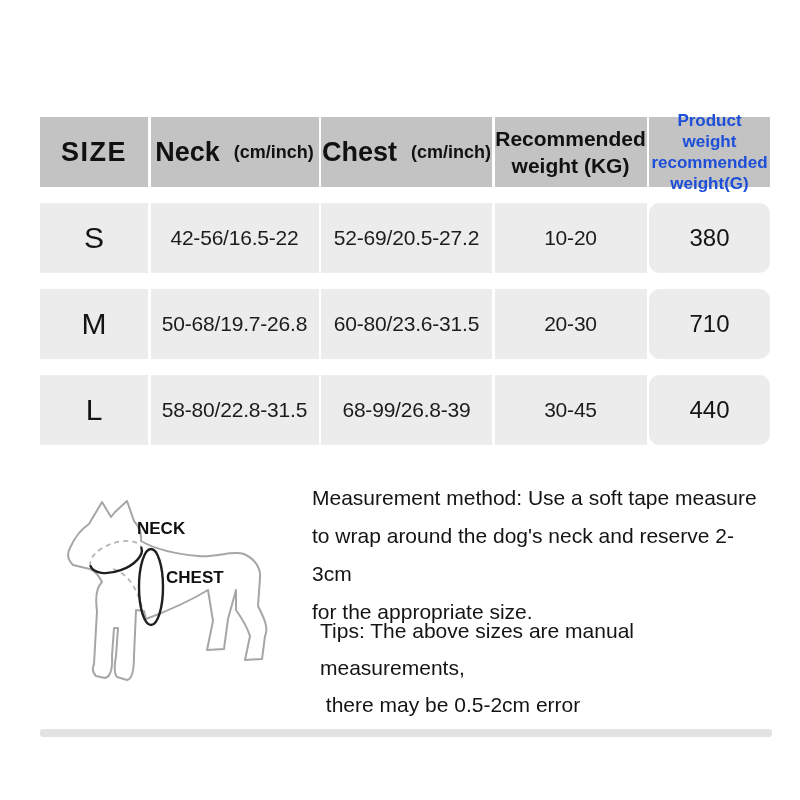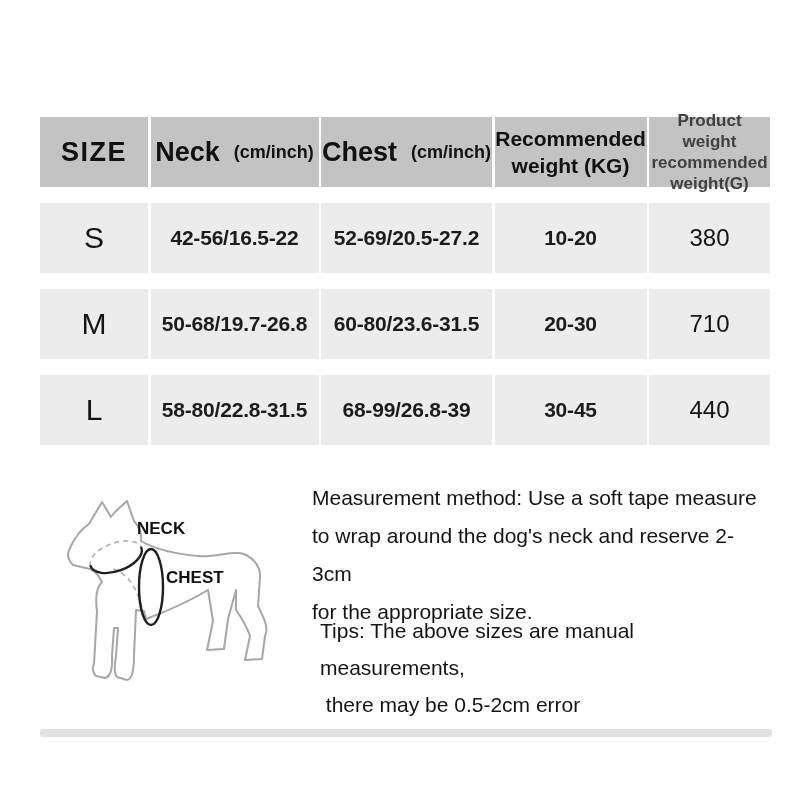--- a/index.html
+++ b/index.html
@@ -22,26 +22,26 @@
     display:flex;align-items:center;justify-content:center;
     text-align:center;
   }
   .th{background:#c3c3c3;}
   .td{background:#ececec;}
 
   .th-size{font-size:27px;font-weight:600;letter-spacing:1.5px;color:#111;}
   .th-main{font-size:27px;font-weight:600;color:#111;}
   .th-sub{font-size:18px;font-weight:600;color:#111;margin-left:14px;}
   .th-kg{font-size:21px;font-weight:600;line-height:27px;color:#111;flex-direction:column;}
-  .th-g{font-size:17px;font-weight:700;line-height:21px;color:#404040;flex-direction:column;}
+  .th-g{font-size:17px;font-weight:700;line-height:21px;color:#1d4ed8;flex-direction:column;}
   .th-kg span,.th-g span{display:block;}
 
   .td-size{font-size:30px;font-weight:500;color:#141414;}
-  .td-val{font-size:21px;font-weight:700;color:#1c1c1c;letter-spacing:-0.2px;}
-  .td-wt{font-size:24px;font-weight:400;color:#141414;}
+  .td-val{font-size:21px;font-weight:400;color:#1c1c1c;letter-spacing:-0.2px;}
+  .td-wt{font-size:24px;font-weight:400;color:#141414;border-radius:11px;}
 
   
   .notes{position:absolute;left:312px;top:479px;width:450px;}
   .note-line{
     font-size:21px;line-height:38px;color:#141414;
     white-space:pre-wrap;font-weight:400;
   }
   .tips{position:absolute;left:320px;top:612px;width:450px;}
   .tips .note-line{line-height:37px;}
 

